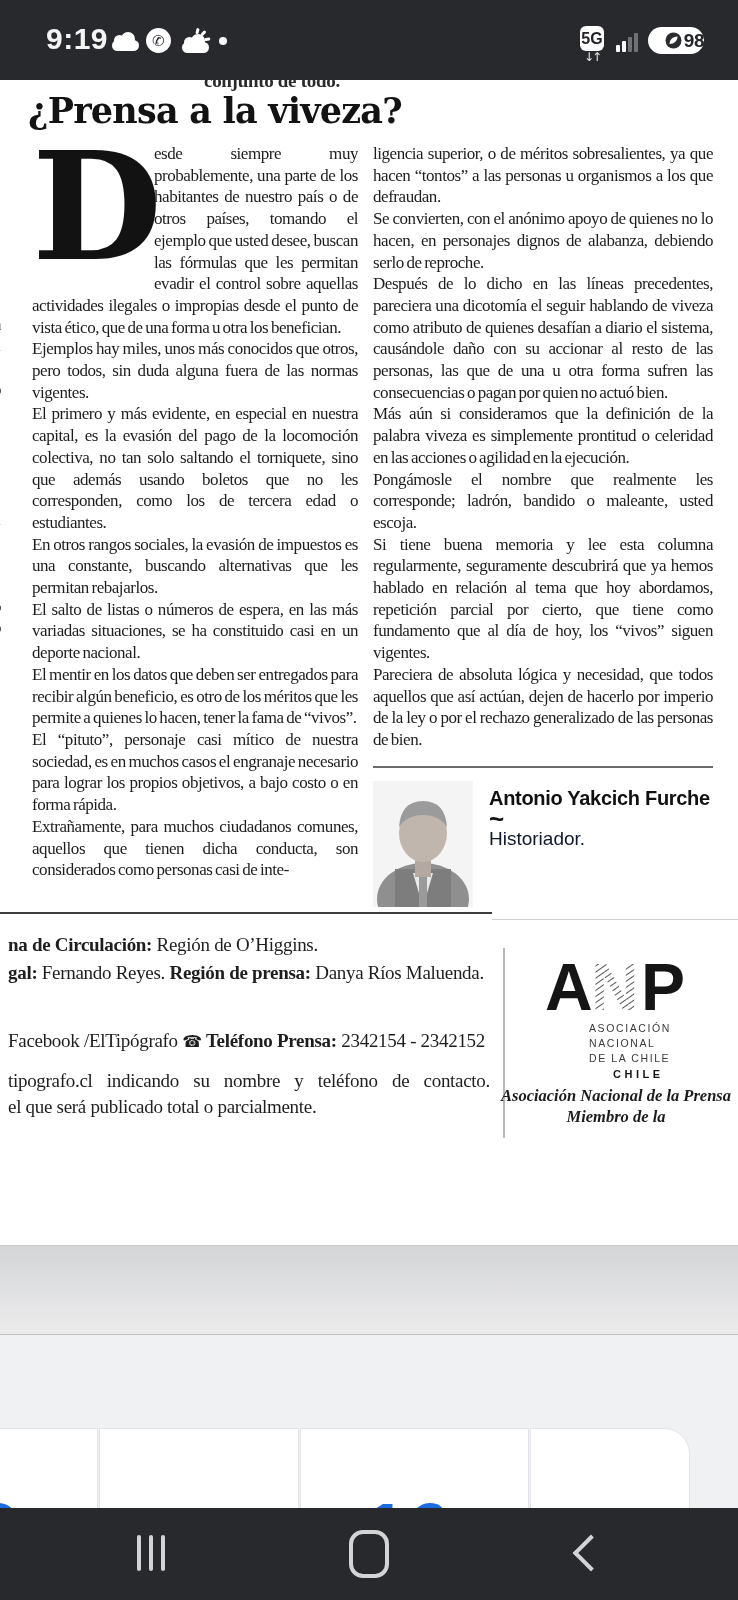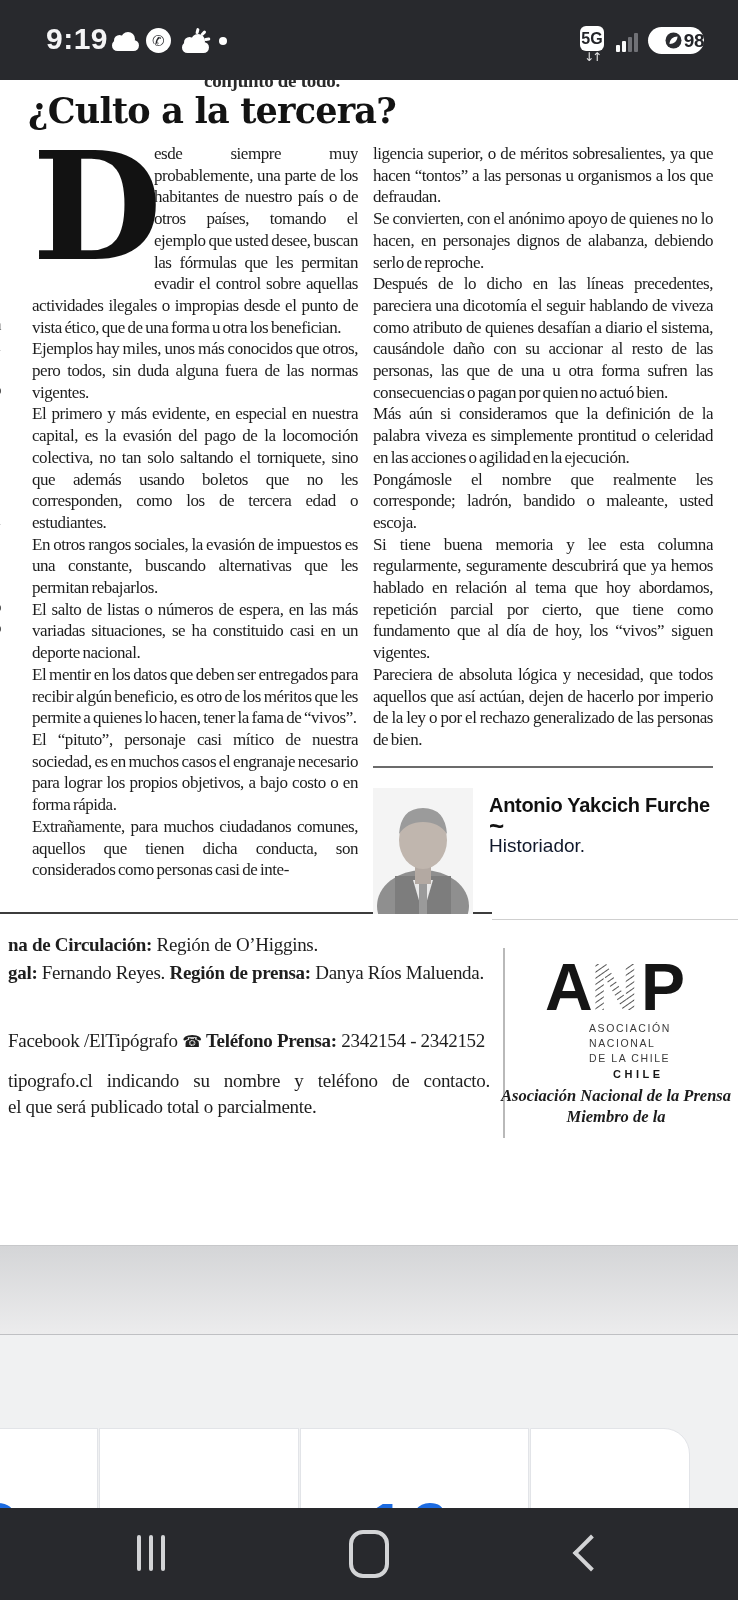--- a/index.html
+++ b/index.html
@@ -48,21 +48,21 @@
   .col{font-size:17px;line-height:21.7px;color:#1d1d1d;text-align:justify;
        letter-spacing:-.45px;word-spacing:-1.2px;overflow:hidden;}
   .col p{margin:0;}
   .col-1{width:326px;height:772px;}
   .col-2{width:340px;height:620px;}
   .dropcap{float:left;width:114px;height:130px;margin:4px 8px 0 0;
            font-family:"DejaVu Serif",serif;font-weight:700;font-size:150px;line-height:118px;
            color:#121212;text-indent:0;}
   
   .author{position:absolute;left:373px;top:766px;width:340px;border-top:2px solid #6b6b6b;
-          padding-top:20px;display:flex;gap:16px;z-index:1;}
+          padding-top:13px;display:flex;gap:16px;z-index:1;}
   .author .txt{padding-top:6px;font-family:"Liberation Sans",sans-serif;color:#111;}
   .author .name{font-size:20px;font-weight:700;letter-spacing:-.3px;}
   .author .tilde{font-size:26px;font-weight:900;line-height:18px;}
   .author .role{font-size:19px;color:#0f172a;}
   
   .rule-dark{position:absolute;top:912px;left:0;width:492px;border-top:2.5px solid #3c3c3c;}
   .rule-light{position:absolute;top:919px;left:492px;width:246px;border-top:1.5px solid #cfcfcf;}
   .f-line{position:absolute;left:0;font-size:19px;color:#1e1e1e;letter-spacing:-.3px;margin-left:8px;}
   .f-line b{font-weight:700;}
   .fl1{top:934px;}
@@ -133,21 +133,21 @@
       <path d="M4.5 12 C4.5 7.5 8 4.5 12.5 4.5 C12.5 9 9 12 4.5 12 Z" fill="#ffffff"></path>
     </svg>
     <span class="pct">98</span>
   </span>
 </div>
 
 <div class="top-fragment">
   <span>conjunto de todo.</span>
 </div>
 
-<div class="title">¿Culto a la tercera?</div>
+<div class="title">¿Prensa a la viveza?</div>
 
 <div class="edge-frags">
     <div>s</div>
     <div>-</div>
     <div></div>
     <div>-</div>
     <div>n</div>
     <div>a</div>
     <div>r</div>
     <div>o</div>

